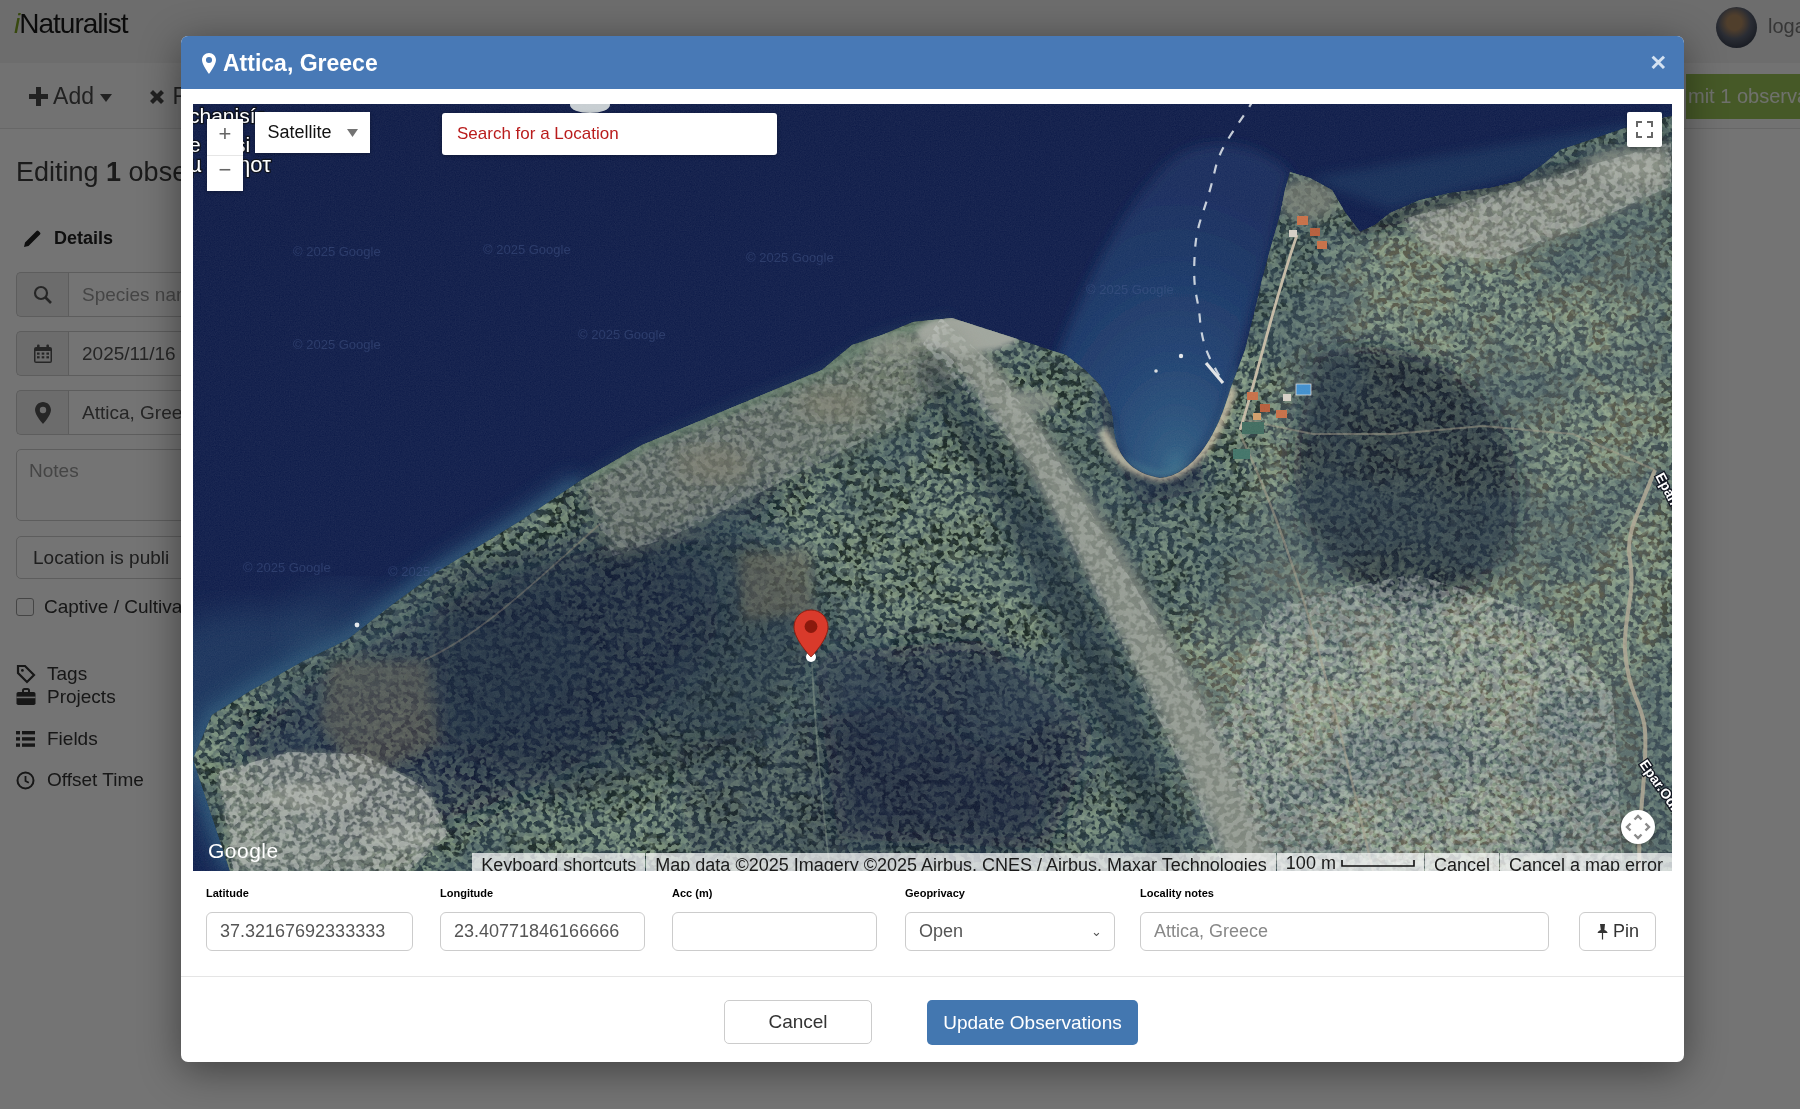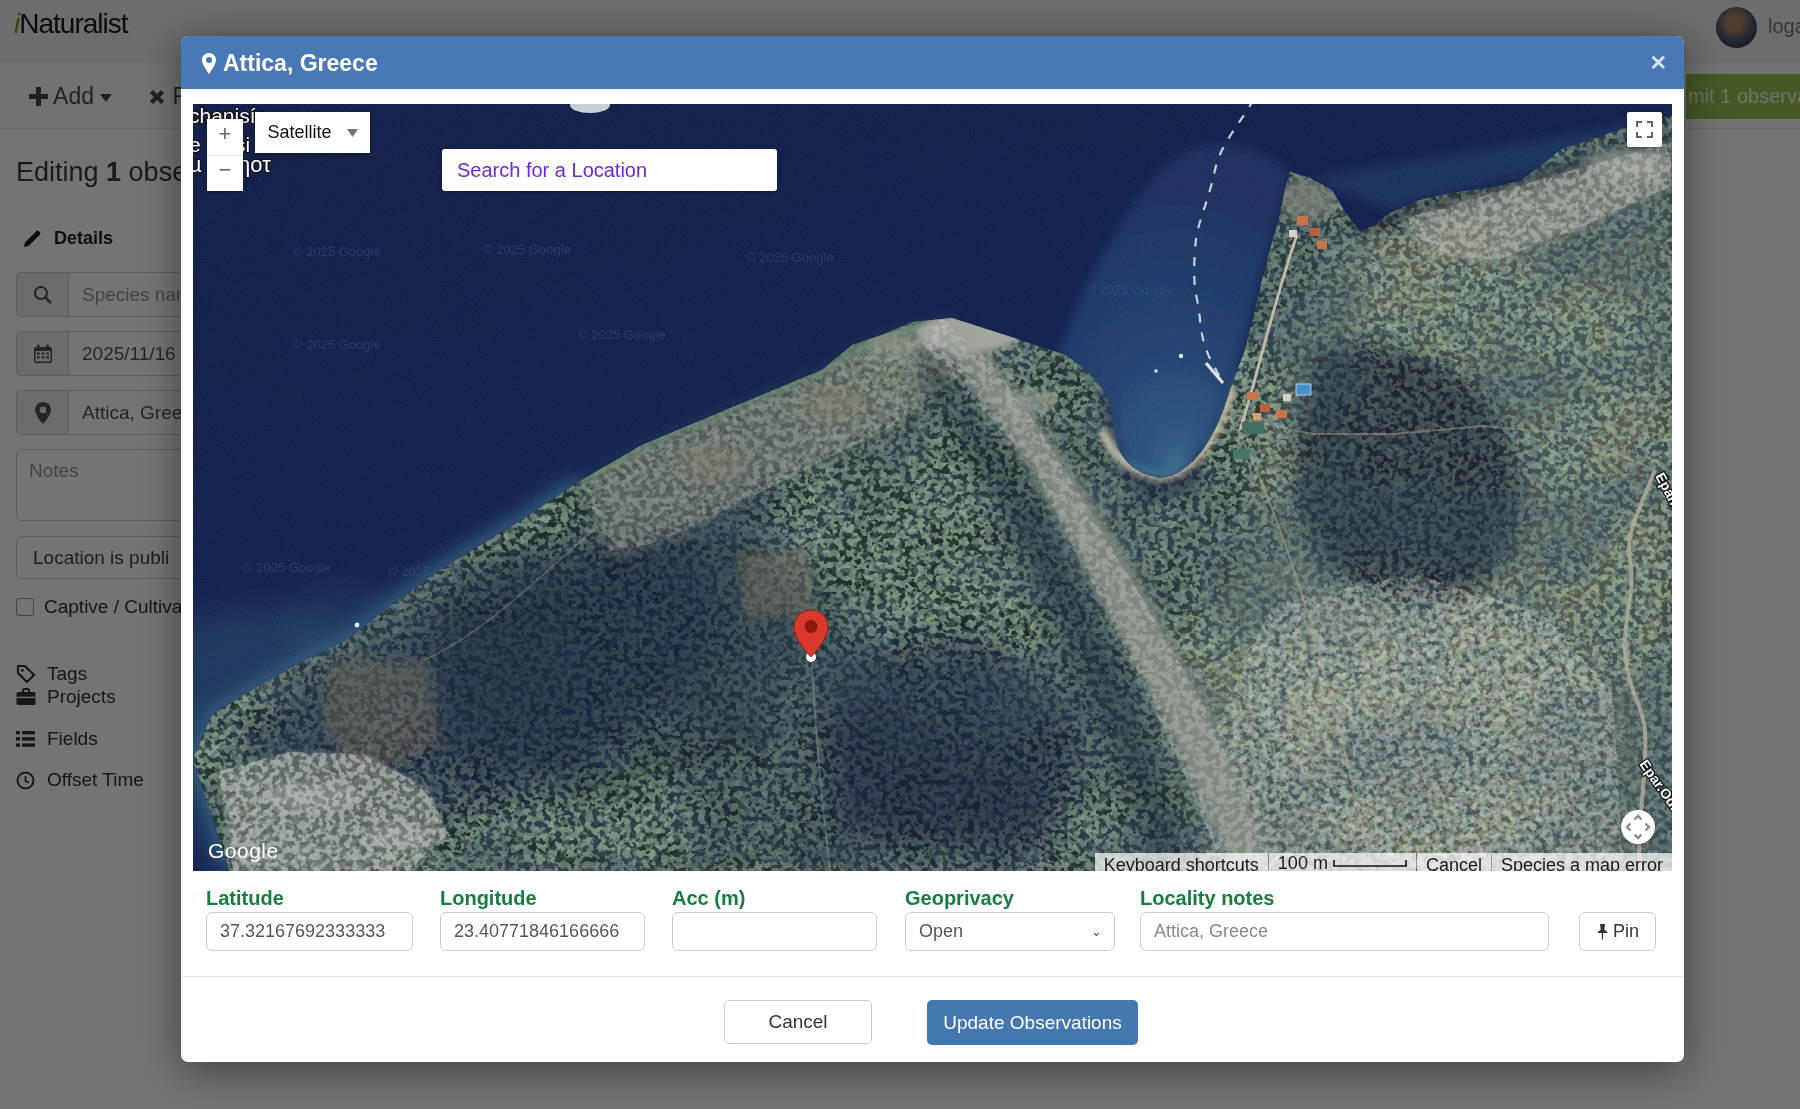--- a/index.html
+++ b/index.html
@@ -35,28 +35,28 @@
   #modal{position:absolute;left:181px;top:36px;width:1503px;height:1026px;background:#fff;border-radius:7px;box-shadow:0 8px 40px rgba(0,0,0,0.45);}
   #mhead{position:absolute;left:0;top:0;width:100%;height:53px;background:#4879b6;border-radius:7px 7px 0 0;}
   #mtitle{position:absolute;left:42px;top:14px;font-size:23px;font-weight:bold;color:#fff;}
   #mclose{position:absolute;right:17px;top:15px;font-size:21px;font-weight:bold;color:#d4e2f2;}
   #mapbox{position:absolute;left:12px;top:68px;width:1479px;height:767px;overflow:hidden;background:#0d1b4d;}
   
   .zoomctl{position:absolute;left:14px;top:15px;width:36px;height:72px;background:#fff;box-shadow:0 1px 4px rgba(0,0,0,.3);}
   .zoomctl .zp{position:absolute;left:0;top:0;width:36px;height:36px;color:#666;font-size:22px;text-align:center;line-height:30px;}
   .zoomctl .zm{position:absolute;left:0;top:36px;width:36px;height:36px;color:#666;font-size:22px;text-align:center;line-height:28px;border-top:1px solid #e6e6e6;}
   .satbtn{position:absolute;left:62px;top:8px;width:115px;height:41px;background:#fff;box-shadow:0 1px 4px rgba(0,0,0,.3);font-size:18px;color:#111;display:flex;align-items:center;justify-content:center;}
-  .searchbox{position:absolute;left:249px;top:9px;width:335px;height:42px;background:#fff;border-radius:3px;box-shadow:0 1px 4px rgba(0,0,0,.3);font-size:20px;color:#6d28d9;display:flex;align-items:center;padding-left:15px;box-sizing:border-box;margin-top:36px;}
+  .searchbox{position:absolute;left:249px;top:9px;width:335px;height:42px;background:#fff;border-radius:3px;box-shadow:0 1px 4px rgba(0,0,0,.3);font-size:17px;color:#b91c1c;display:flex;align-items:center;padding-left:15px;box-sizing:border-box;}
   .fsbtn{position:absolute;right:10px;top:8px;width:35px;height:35px;background:#fff;border-radius:2px;box-shadow:0 1px 4px rgba(0,0,0,.3);display:flex;align-items:center;justify-content:center;}
   .panbtn{position:absolute;right:17px;top:706px;width:34px;height:34px;background:#fff;border-radius:50%;box-shadow:0 1px 4px rgba(0,0,0,.3);}
   .glogo{position:absolute;left:15px;bottom:8px;color:#fff;font-size:21px;letter-spacing:0.5px;}
   .attrib{position:absolute;right:0;bottom:0;height:18px;display:flex;font-size:18px;color:#1a1a1a;}
   .attrib div{background:rgba(255,255,255,0.72);padding:2px 9px 0 9px;margin-left:1px;white-space:nowrap;}
   
-  .flabel{position:absolute;font-size:20px;font-weight:bold;color:#15803d;}
+  .flabel{position:absolute;font-size:11px;font-weight:bold;color:#000000;}
   .finput{position:absolute;height:39px;background:#fff;border:1px solid #ccc;border-radius:6px;box-sizing:border-box;font-size:18px;color:#555;display:flex;align-items:center;padding-left:13px;}
   #mfoot{position:absolute;left:0;top:940px;width:100%;height:86px;border-top:1px solid #e5e5e5;}
   .cancelbtn{position:absolute;left:543px;top:23px;width:148px;height:44px;background:#fff;border:1px solid #ccc;border-radius:5px;box-sizing:border-box;font-size:19px;color:#333;display:flex;align-items:center;justify-content:center;}
   .updatebtn{position:absolute;left:746px;top:23px;width:211px;height:45px;background:#4377b0;border-radius:5px;font-size:19px;color:#fff;display:flex;align-items:center;justify-content:center;}
 </style>
 </head>
 <body>
 <div id="page">
   <div class="navbar"></div>
   <div class="logo"><span class="i">i</span>Naturalist</div>
@@ -381,25 +381,26 @@
           <g fill="none" stroke="#8a8a8a" stroke-width="2.4">
             <path d="M13.5 9.5 L17 6 L20.5 9.5"></path>
             <path d="M13.5 24.5 L17 28 L20.5 24.5"></path>
             <path d="M9.5 13.5 L6 17 L9.5 20.5"></path>
             <path d="M24.5 13.5 L28 17 L24.5 20.5"></path>
           </g>
         </svg></div>
     <div class="glogo">Google</div>
     <div class="attrib">
       <div>Keyboard shortcuts</div>
+      <div>Map data ©2025 Imagery ©2025 Airbus, CNES / Airbus, Maxar Technologies</div>
       <div style="display:flex;align-items:center;">100 m&nbsp;<svg width="74" height="8" viewBox="0 0 74 8">
             <path d="M1 1 V7 H73 V1" fill="none" stroke="#111" stroke-width="1.6"></path>
           </svg></div>
       <div>Cancel</div>
-      <div>Species a map error</div>
+      <div>Cancel a map error</div>
     </div>
   </div>
   <div class="flabel" style="left:25px;top:851px;">Latitude</div>
   <div class="finput" style="left:25px;top:876px;width:207px;">37.32167692333333</div>
   <div class="flabel" style="left:259px;top:851px;">Longitude</div>
   <div class="finput" style="left:259px;top:876px;width:205px;">23.40771846166666</div>
   <div class="flabel" style="left:491px;top:851px;">Acc (m)</div>
   <div class="finput" style="left:491px;top:876px;width:205px;"></div>
   <div class="flabel" style="left:724px;top:851px;">Geoprivacy</div>
   <div class="finput" style="left:724px;top:876px;width:210px;">Open<span style="position:absolute;right:12px;color:#555;font-size:13px;">⌄</span></div>

